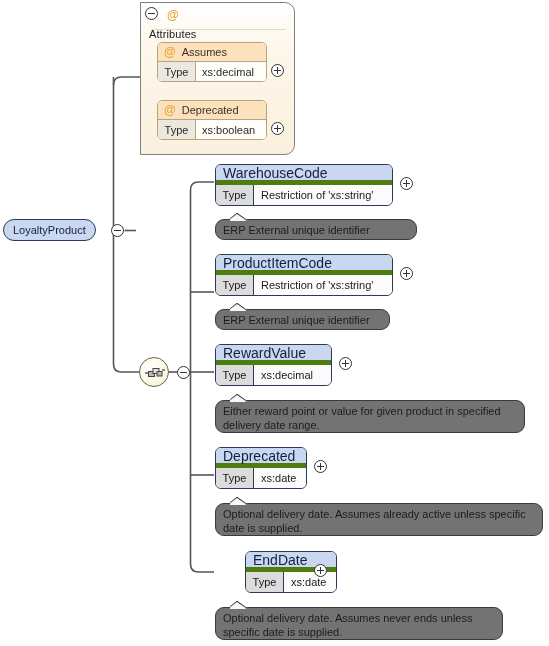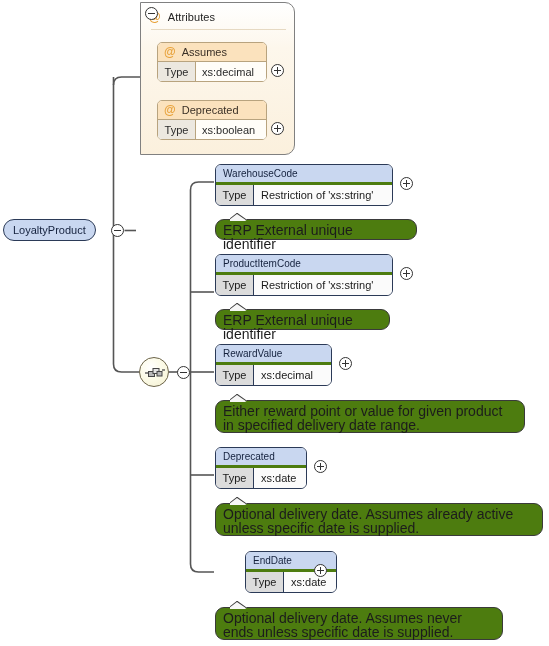--- a/index.html
+++ b/index.html
@@ -38,20 +38,21 @@
     background: linear-gradient(to bottom, #ffffff 0%, #fdf7ec 30%, #fbf0dd 100%);
     box-sizing: border-box;
   }
   .attr-panel-head {
     position: absolute;
     left: 8px; top: 6px;
     display: flex;
     align-items: center;
     gap: 7px;
     height: 16px;
+    flex-direction: column;
   }
   .attr-panel-title {
     font-size: 11px;
     color: #222;
     letter-spacing: .1px;
   }
   .attr-panel-rule {
     position: absolute;
     left: 10px;
     right: 8px;
@@ -163,26 +164,26 @@
     position: absolute;
     box-sizing: border-box;
     border: 1px solid #2b3a57;
     border-radius: 6px;
     overflow: hidden;
     background: #ffffff;
   }
   .el-head {
     height: 20px;
     background: #c9d7f0;
-    border-bottom: 3px solid #4d7c0f;
+    border-bottom: 5px solid #4d7c0f;
     display: flex;
     align-items: center;
     padding-left: 7px;
     box-sizing: border-box;
-    font-size: 10px;
+    font-size: 14px;
     color: #14213d;
   }
   .el-row {
     height: 20px;
     display: flex;
     box-sizing: border-box;
   }
   .el-row .cell-label {
     width: 38px;
     background: #dcdcdc;
@@ -204,23 +205,23 @@
     color: #1a1a1a;
     box-sizing: border-box;
   }
 
   
   .anno {
     position: absolute;
     box-sizing: border-box;
     border: 1px solid #3a3a3a;
     border-radius: 9px;
-    background: #4d7c0f;
+    background: #737373;
     padding: 3px 7px 3px 7px;
-    font-size: 14px;
+    font-size: 11px;
     line-height: 14px;
     color: #1c1c1c;
   }
   .anno .tail {
     position: absolute;
     left: 14px;
     top: -7px;
     width: 18px;
     height: 8px;
     overflow: hidden;

